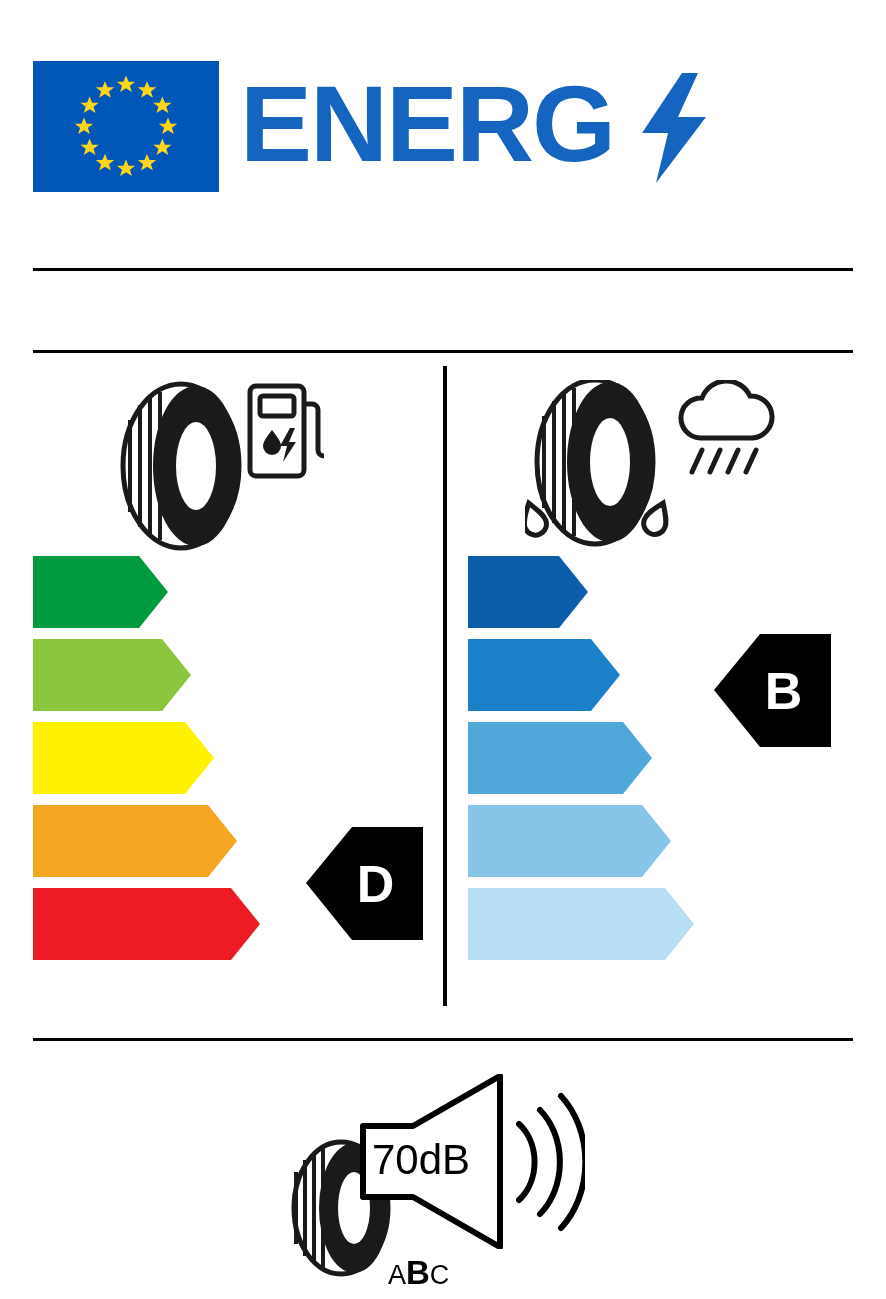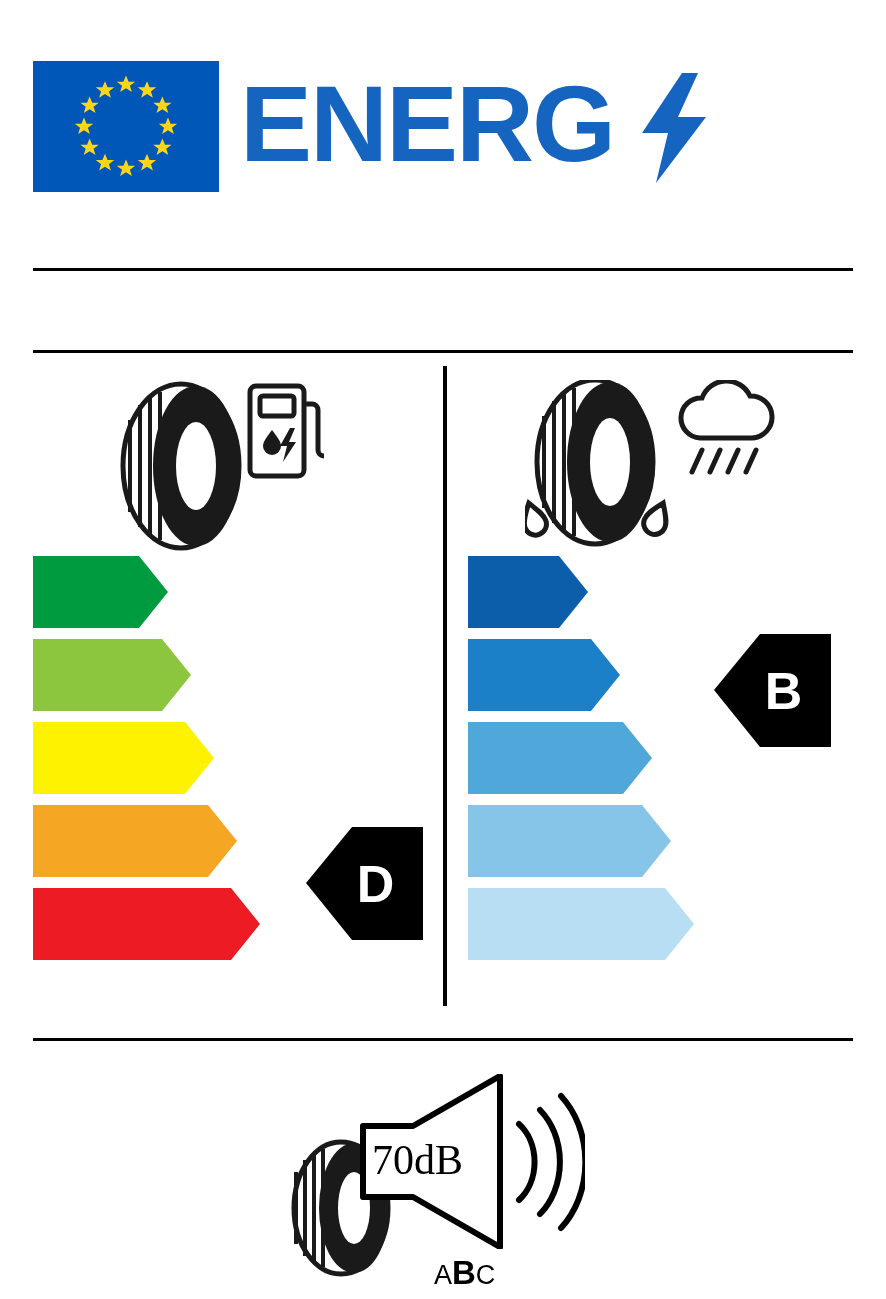--- a/index.html
+++ b/index.html
@@ -130,25 +130,25 @@
 
   
   .noise-tyre { position: absolute; left: 285px; top: 1110px; }
   .speaker { position: absolute; left: 355px; top: 1046px; }
   .db-value {
     position: absolute;
     left: 372px;
     top: 1108px;
     font-size: 42px;
     color: #000;
-    font-family: Liberation Serif, serif;
+    font-family: Liberation Sans, sans-serif;
   }
   .noise-classes {
     position: absolute;
-    left: 434px;
+    left: 388px;
     top: 1226px;
     font-size: 27px;
     letter-spacing: 0px;
   }
   .noise-classes .sel {
     font-size: 33px;
     font-weight: bold;
   }
 </style>
 </head>

